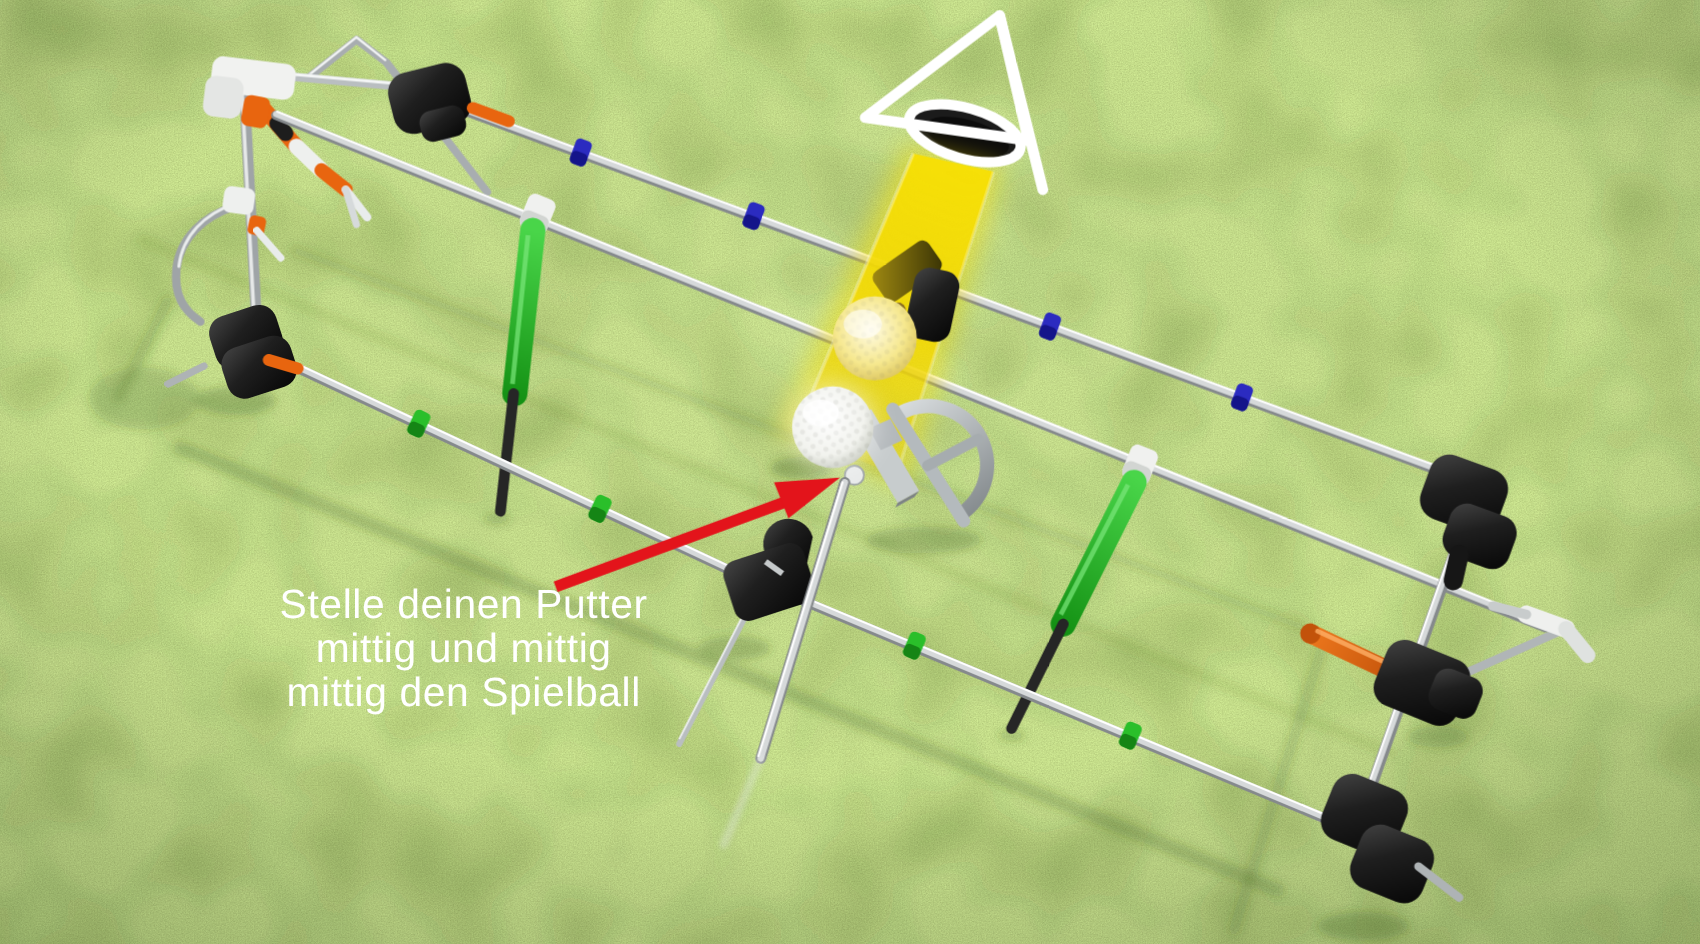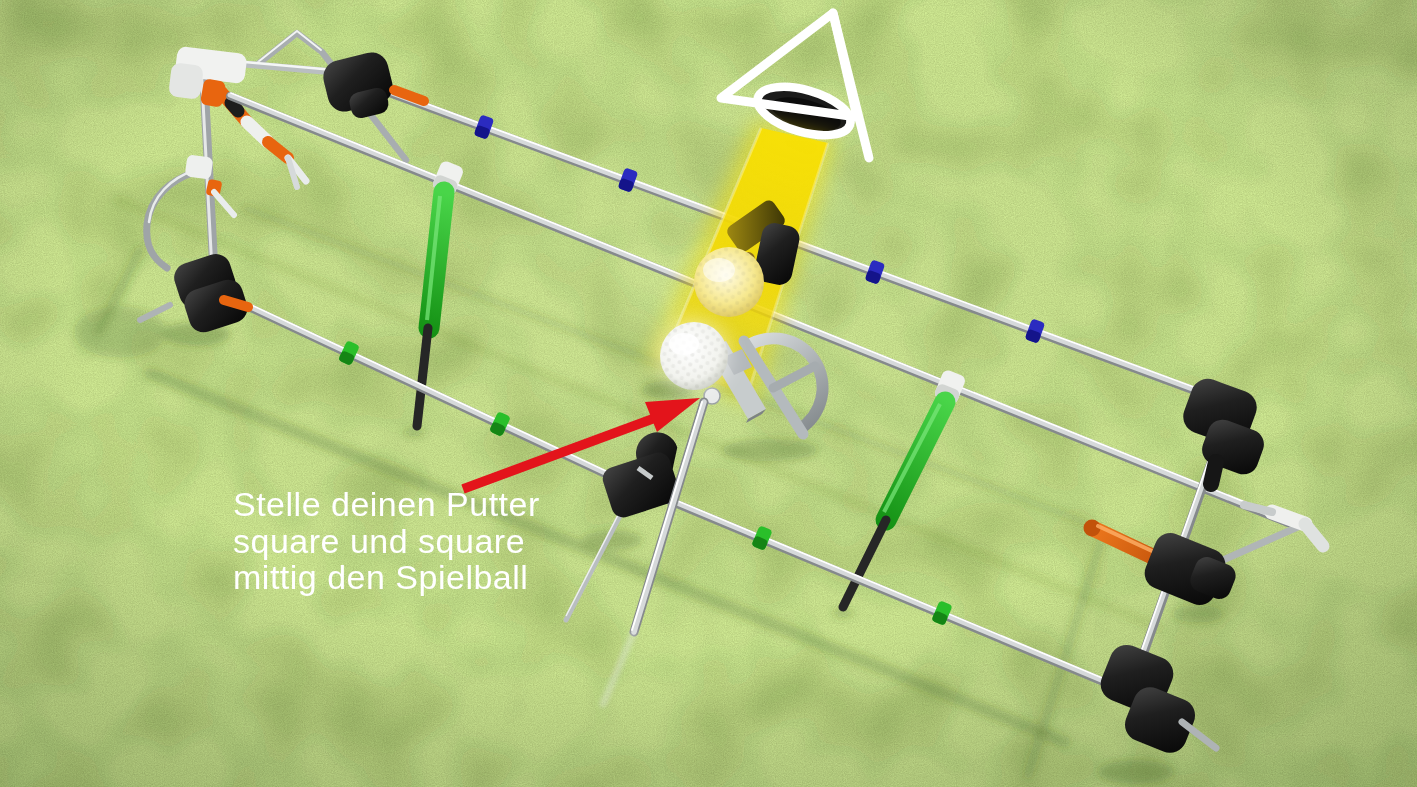--- a/index.html
+++ b/index.html
@@ -8,21 +8,21 @@
     --grip_green:#2dbe2d; --clip_blue:#2b2bc0; --clip_green:#2abf2a; --beam_yellow:#f6dc00;
     --flag_white:#ffffff; --cup_black:#1b1b1b; --ball_white:#ffffff; --ball_tinted:#f4e47a;
     --putter_gray:#a9afb2; --arrow_red:#e3141b; --text_white:#ffffff;
   }
   html,body{margin:0;padding:0;background:#556b2f;}
   #stage{position:relative;width:1417px;height:787px;overflow:hidden;
          font-family:"Liberation Sans", sans-serif;}
   #stage svg{position:absolute;left:0;top:0;}
   .caption{position:absolute;left:233px;top:486px;color:var(--text_white);
            font-size:34px;line-height:36.5px;font-weight:400;letter-spacing:0.5px;white-space:nowrap;}
-  .caption div{height:36.5px;}
+  .caption div{height:36.5px;text-align:center;}
 </style>
 </head>
 <body>
 
 <div id="stage">
 <svg width="1417" height="787" viewBox="0 0 1417 787">
   <defs>
     <filter id="grassTex" x="0" y="0" width="100%" height="100%">
       <feTurbulence type="fractalNoise" baseFrequency="0.9" numOctaves="3" seed="11" result="n"></feTurbulence>
       <feColorMatrix in="n" type="matrix" values="0.22 0.10 0 0 0.40  0.30 0.12 0 0 0.52  0.12 0.05 0 0 0.17  0 0 0 0 1"></feColorMatrix>
@@ -324,16 +324,16 @@
   </g>
 
   <g>
     <line x1="463" y1="489" x2="655" y2="418" stroke="var(--arrow_red)" stroke-width="9.5"></line>
     <polygon points="700,398 657,432 645,402" fill="var(--arrow_red)"></polygon>
   </g>
 </svg>
 
 <div class="caption">
   <div>Stelle deinen Putter</div>
-  <div>square und square</div>
+  <div>mittig und mittig</div>
   <div>mittig den Spielball</div>
 </div>
 </div>
 
 </body></html>

